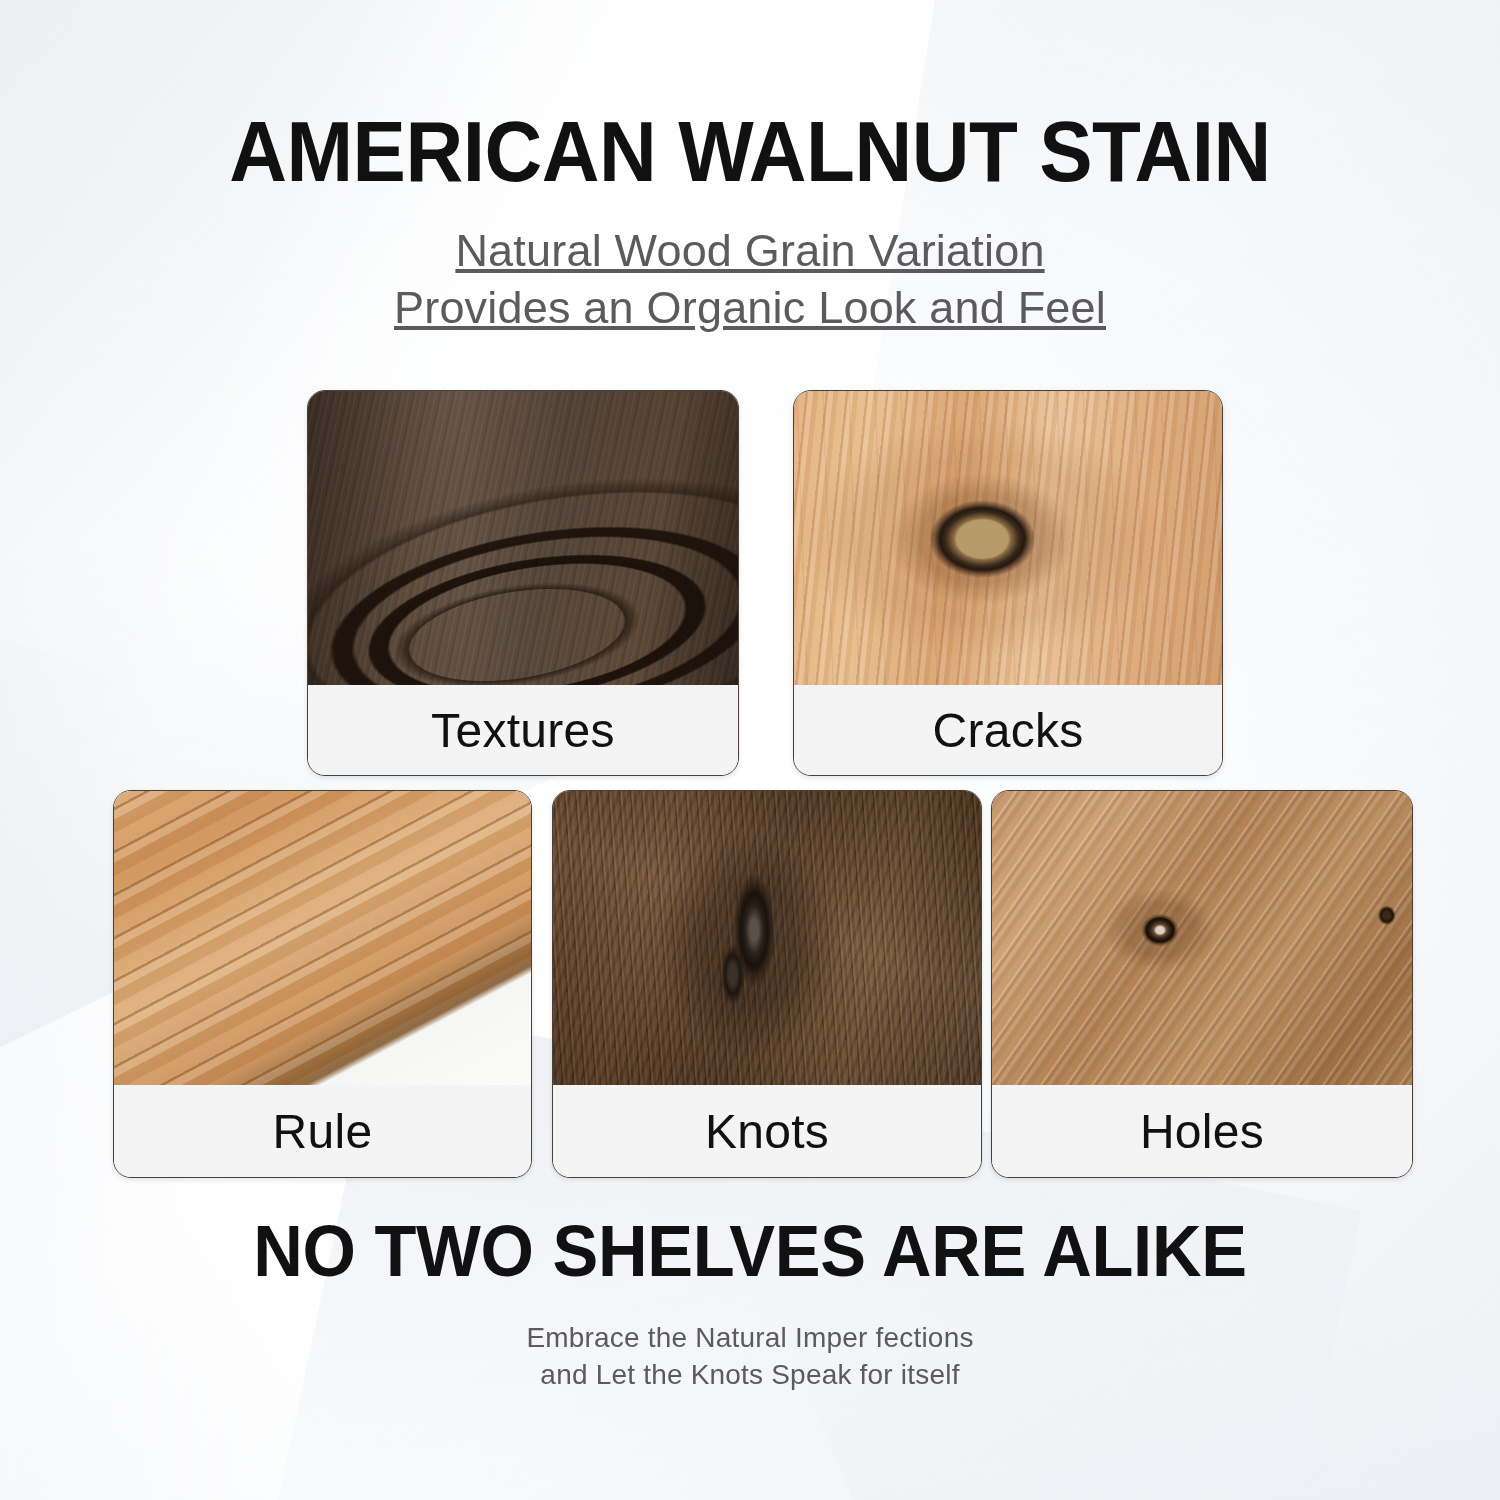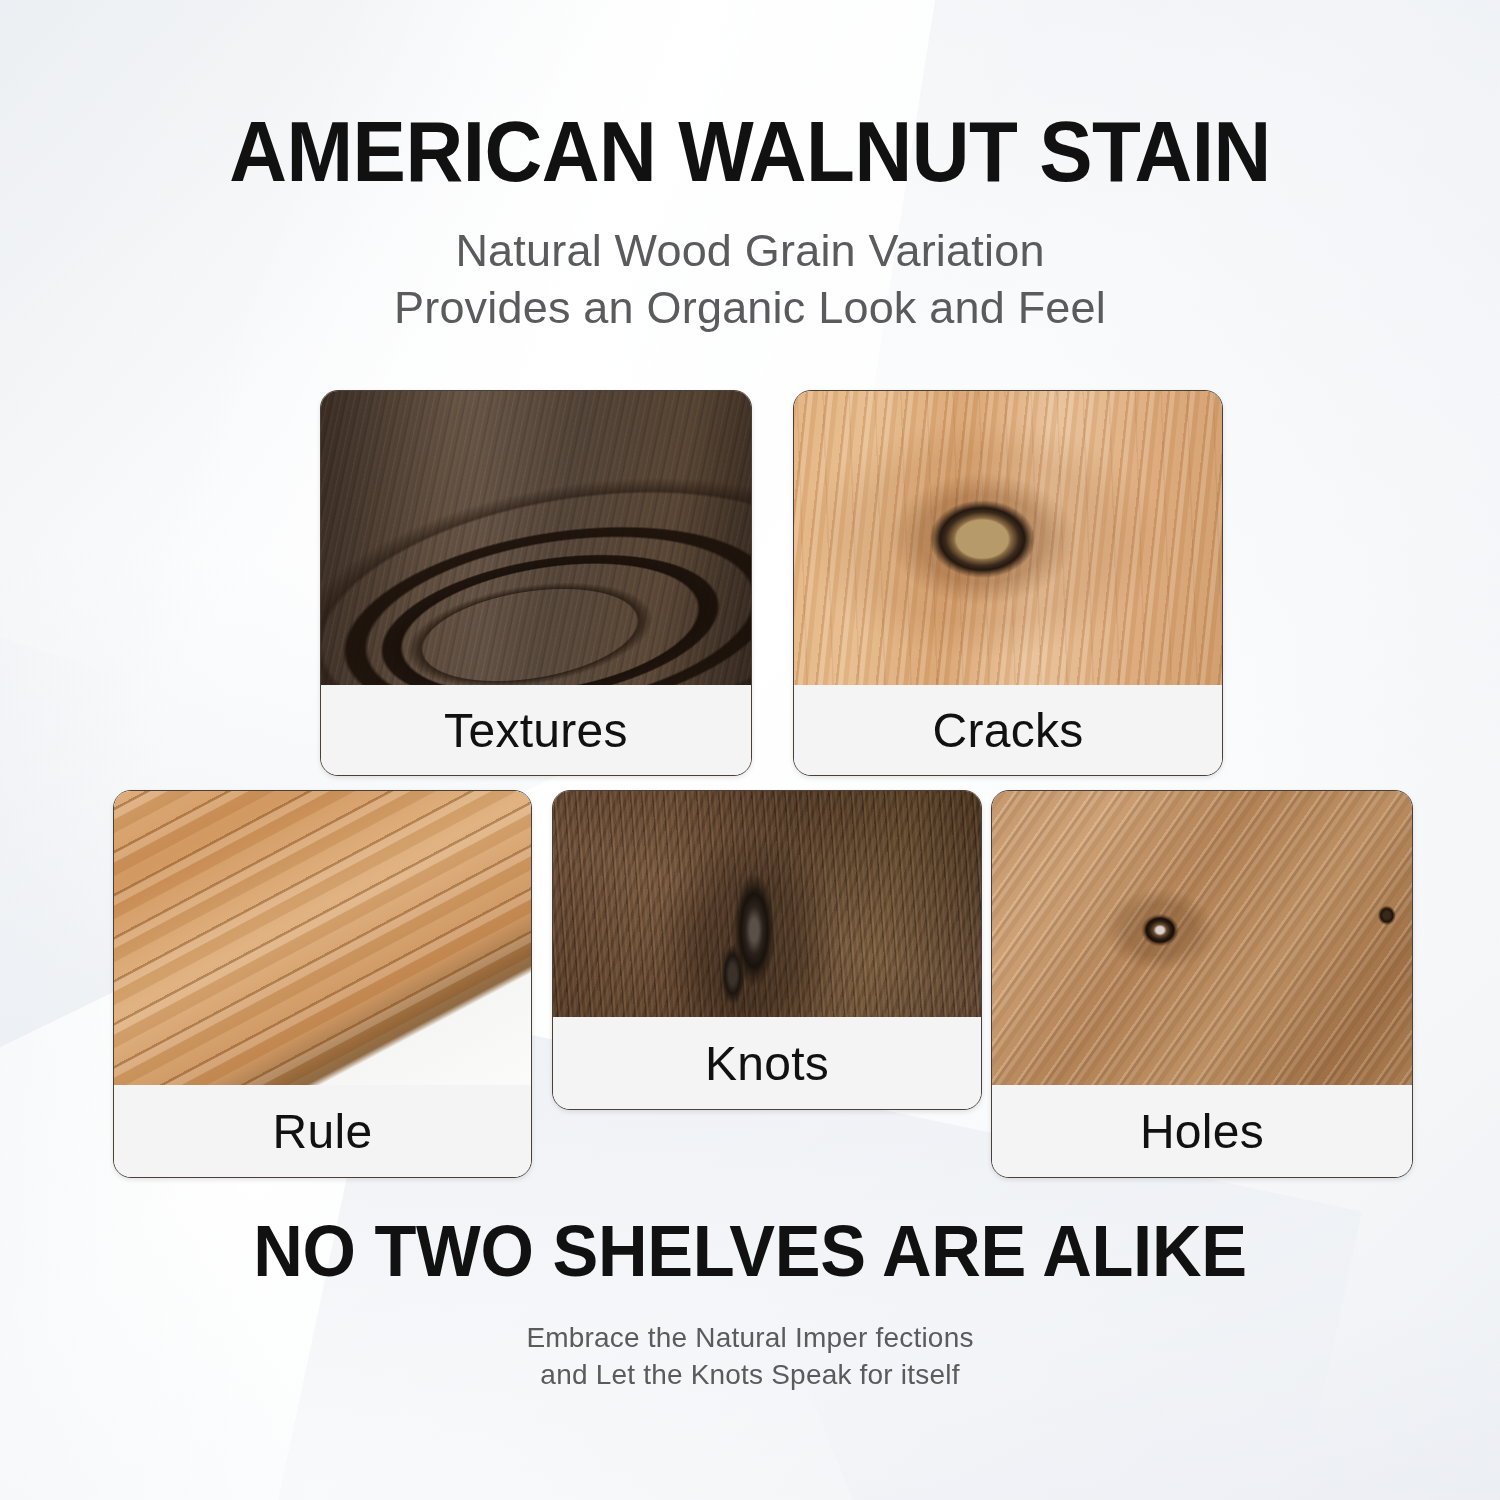--- a/index.html
+++ b/index.html
@@ -72,20 +72,21 @@
     white-space:nowrap;
   }
   .subtitle {
     font-family:"Liberation Sans", sans-serif;
     font-weight:300;
     font-size:45px;
     line-height:1.28;
     color:#5b5b5d;
     margin-top:26px;
     letter-spacing:0.2px;
+    text-decoration:underline;
   }
 
   #footer { top:1209px; }
   .title-2 {
     font-family:"Liberation Sans Narrow","Liberation Sans", sans-serif;
     font-weight:700;
     font-size:73px;
     letter-spacing:-0.3px;
     color:#111111;
     transform:scaleX(0.94);
@@ -125,24 +126,24 @@
   }
   .card .label span {
     font-family:"Liberation Sans", sans-serif;
     font-weight:400;
     font-size:48px;
     color:#111111;
     letter-spacing:0.3px;
   }
 
   
-  #card-textures { left:320px;  top:390px;  width:432px; height:386px; }
+  #card-textures { left:307px;  top:390px;  width:432px; height:386px; }
   #card-cracks   { left:766px;  top:390px;  width:430px; height:386px;margin-left:27px; }
   #card-rule     { left:113px;  top:790px;  width:419px; height:388px;padding-left:37px; }
-  #card-knots    { left:552px;  top:790px;  width:430px; height:320px; }
+  #card-knots    { left:552px;  top:790px;  width:430px; height:388px; }
   #card-holes    { left:991px;  top:790px;  width:422px; height:388px; }
 
   #card-textures .photo, #card-cracks .photo { height:296px; }
   #card-textures .label, #card-cracks .label { height:90px; }
   #card-rule .photo, #card-knots .photo, #card-holes .photo { height:296px; }
   #card-rule .label, #card-knots .label, #card-holes .label { height:92px; }
 
   
   .wood { position:absolute; inset:0; }
 

